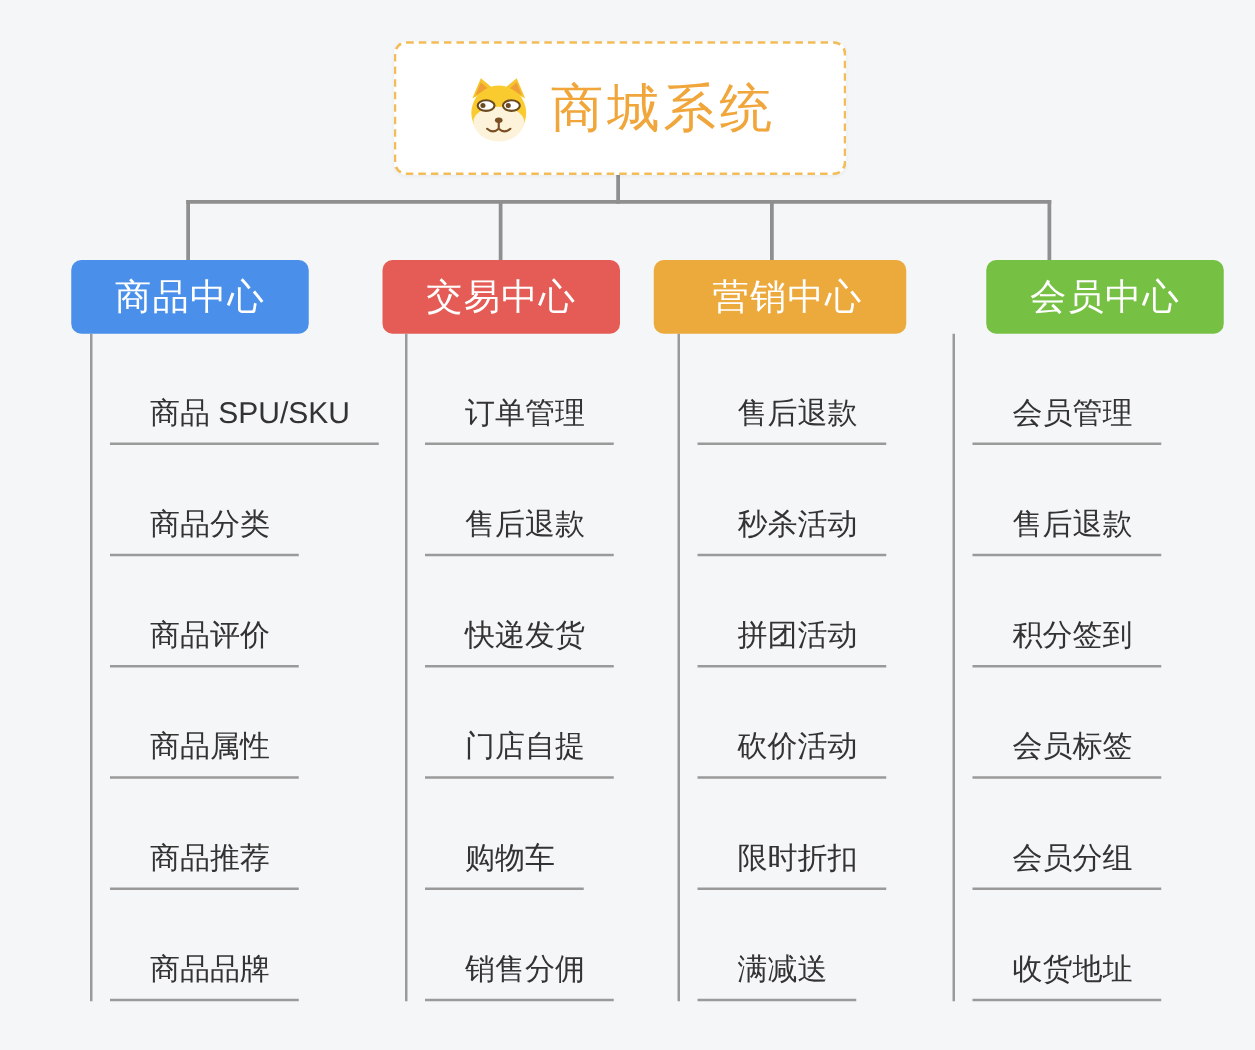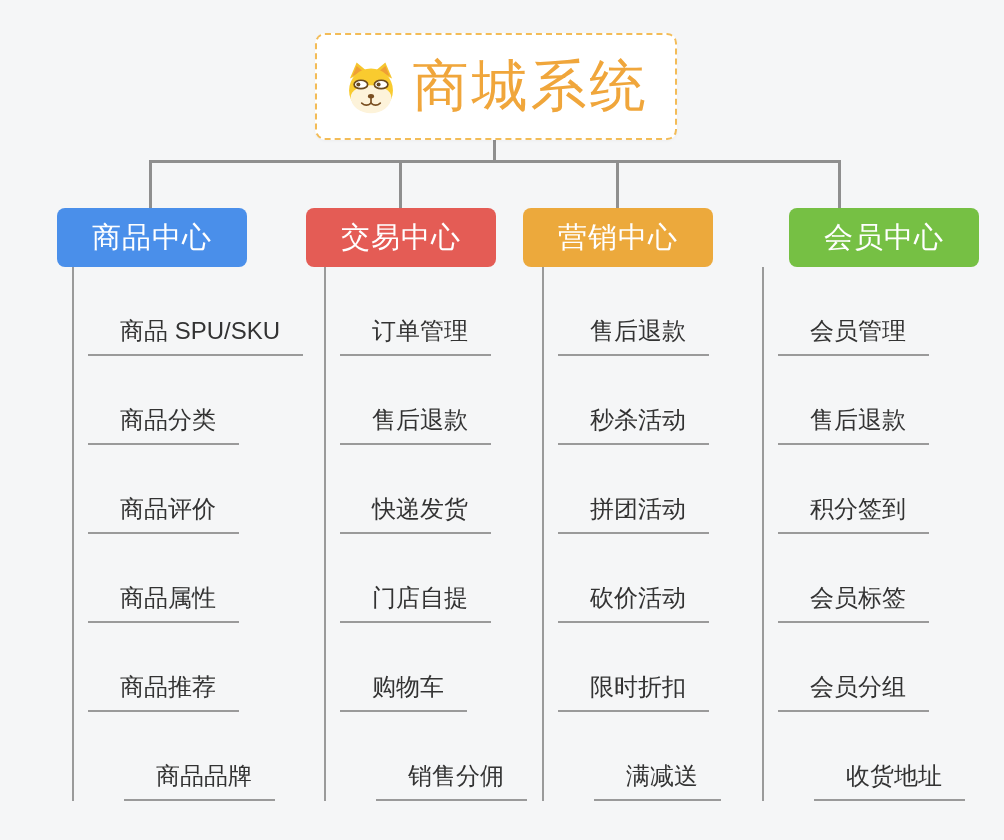--- a/index.html
+++ b/index.html
@@ -21,47 +21,47 @@
   .drop-1{left:149px;} .drop-2{left:399px;} .drop-3{left:616px;} .drop-4{left:838px;}
   
   .root-node{
     position:absolute;left:315px;top:33px;width:362px;height:107px;
     background:#ffffff;border:2px dashed #f3bc57;border-radius:10px;
     box-sizing:border-box;
     display:flex;align-items:center;justify-content:center;gap:15px;
     box-shadow:0 1px 3px rgba(0,0,0,0.04);
   }
   .root-title{
-    color:#f0a63b;font-size:56px;font-weight:500;letter-spacing:3px;white-space:nowrap;
+    color:#f0a63b;font-size:42px;font-weight:500;letter-spacing:3px;white-space:nowrap;
   }
   .dog-icon{width:54px;height:54px;display:block;}
   
   .branch-box{
     position:absolute;top:208px;width:190px;height:59px;border-radius:8px;
     display:flex;align-items:center;justify-content:center;
     color:#ffffff;font-size:29px;letter-spacing:1px;white-space:nowrap;
   }
-  .bb-1{left:57px;} .bb-2{left:306px;} .bb-3{left:523px;} .bb-4{left:789px;}
+  .bb-1{left:57px;} .bb-2{left:306px;} .bb-3{left:523px;padding-left:12px;} .bb-4{left:789px;}
   
   .trunk{position:absolute;top:267px;width:2px;height:534px;background:#9a9a9a;}
   .tr-1{left:72px;} .tr-2{left:324px;} .tr-3{left:542px;} .tr-4{left:762px;}
   .col{position:absolute;top:267px;}
   .col-1{left:72px;} .col-2{left:324px;} .col-3{left:542px;} .col-4{left:762px;}
   .child{
     position:absolute;left:16px;white-space:nowrap;
     font-size:24px;line-height:28px;color:#333333;
     padding:0 23px 9px 32px;
     border-bottom:2px solid #9a9a9a;
   }
   .child:nth-of-type(1){top:50px;}
   .child:nth-of-type(2){top:139px;}
   .child:nth-of-type(3){top:228px;}
   .child:nth-of-type(4){top:317px;}
   .child:nth-of-type(5){top:406px;}
-  .child:nth-of-type(6){top:495px;margin-left:36px;}
+  .child:nth-of-type(6){top:495px;}
 </style>
 </head>
 <body>
 
 <div class="canvas">
 
   <div class="line root-drop"></div>
   <div class="line main-h"></div>
   <div class="line drop drop-1"></div>
   <div class="line drop drop-2"></div>

